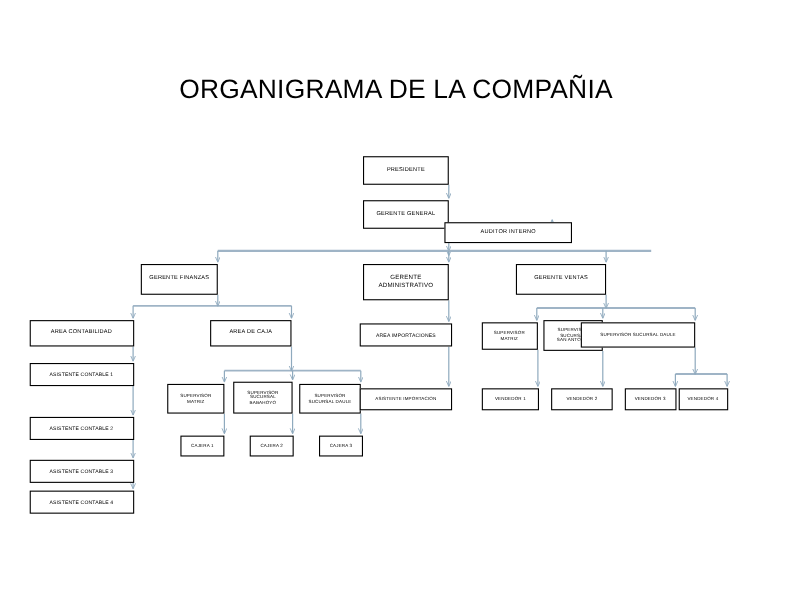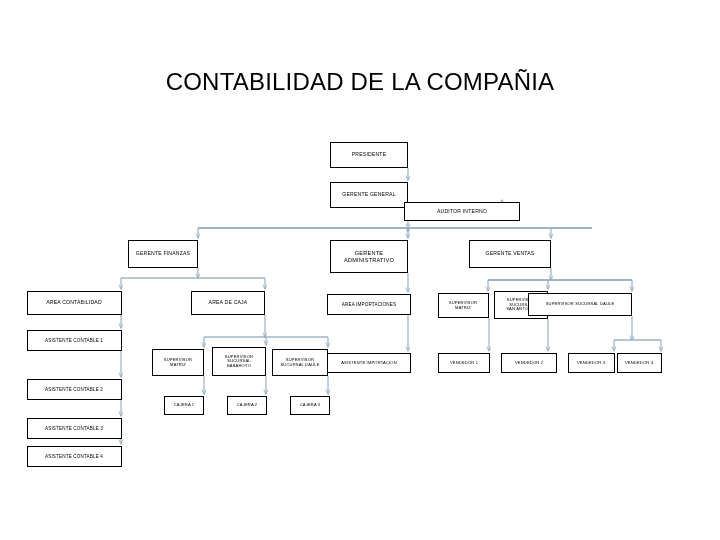--- a/index.html
+++ b/index.html
@@ -57,21 +57,21 @@
   .t4 { font-size: 4.1px; letter-spacing: 0.15px; }
   .t45 { font-size: 4.6px; letter-spacing: 0.15px; }
   .t5 { font-size: 5.1px; letter-spacing: 0.2px; }
   .t55 { font-size: 5.6px; letter-spacing: 0.2px; }
 </style>
 </head>
 <body>
 
 <div id="canvas">
 
-  <div id="title">CONTABILIDAD DE LA COMPAÑIA</div>
+  <div id="title">ORGANIGRAMA DE LA COMPAÑIA</div>
 
   <svg id="connectors" viewBox="0 0 720 540" preserveAspectRatio="none" aria-hidden="true">
     <defs>
       <marker id="arrow" markerWidth="6" markerHeight="6" refX="4.6" refY="2.2" orient="auto" markerUnits="userSpaceOnUse">
         <path d="M0,0 L5,2.2 L0,4.4" fill="none" stroke="#8faabe" stroke-width="0.8"></path>
       </marker>
     </defs>
     <g fill="none" stroke="#8faabe" stroke-width="1.1" marker-end="url(#arrow)">
       <path d="M408,168 L408,180"></path>
       <path d="M408,208 L408,215 L502,215 L502,200"></path>

